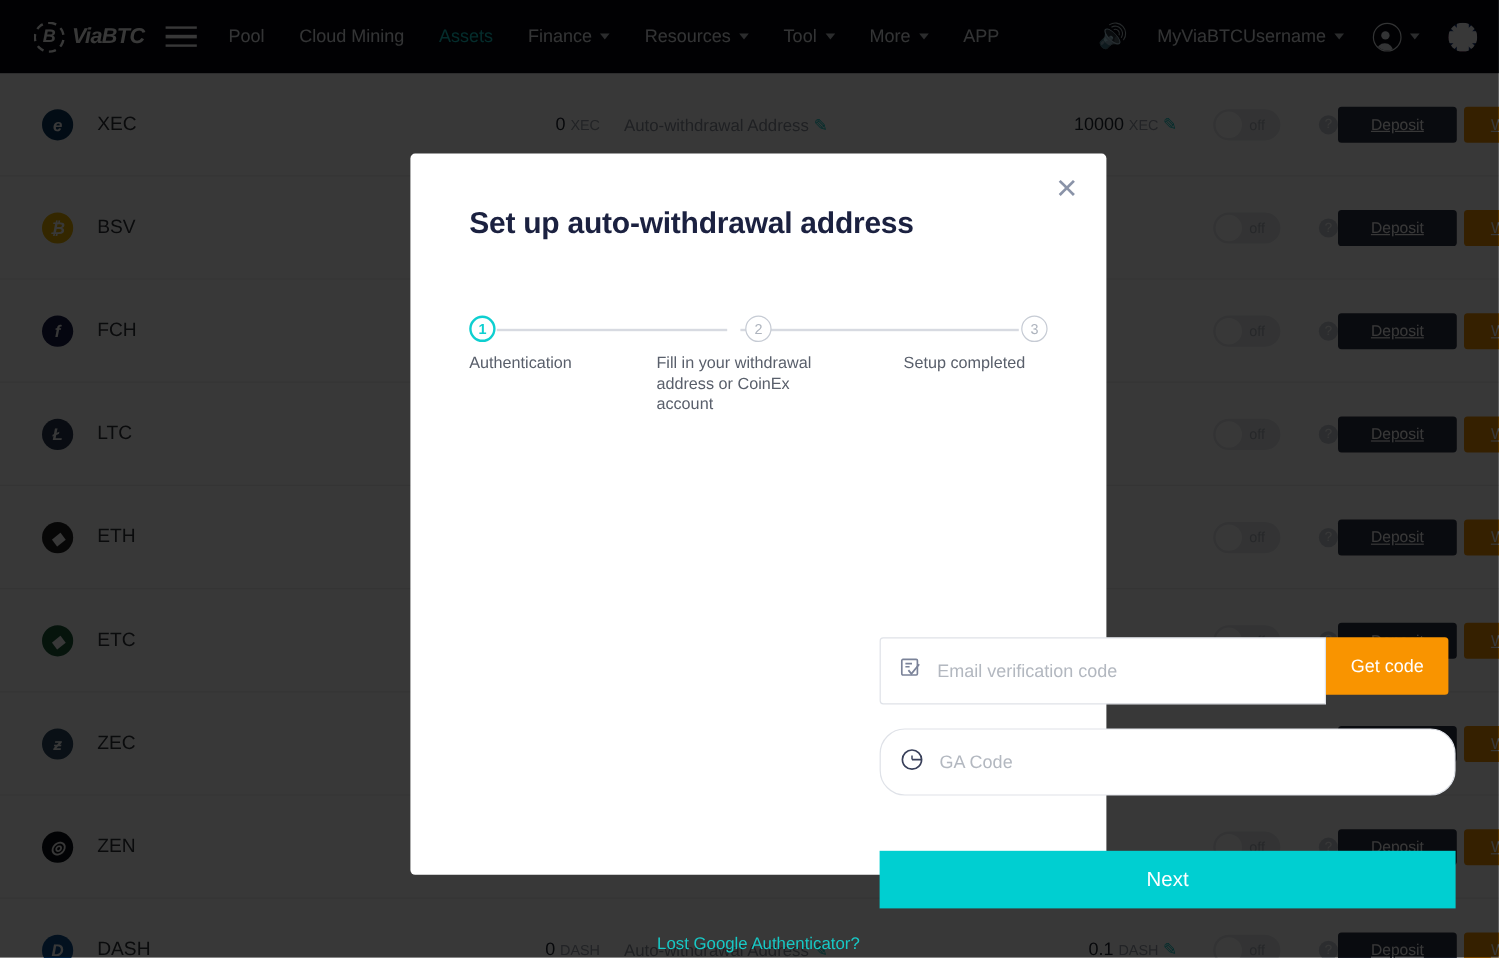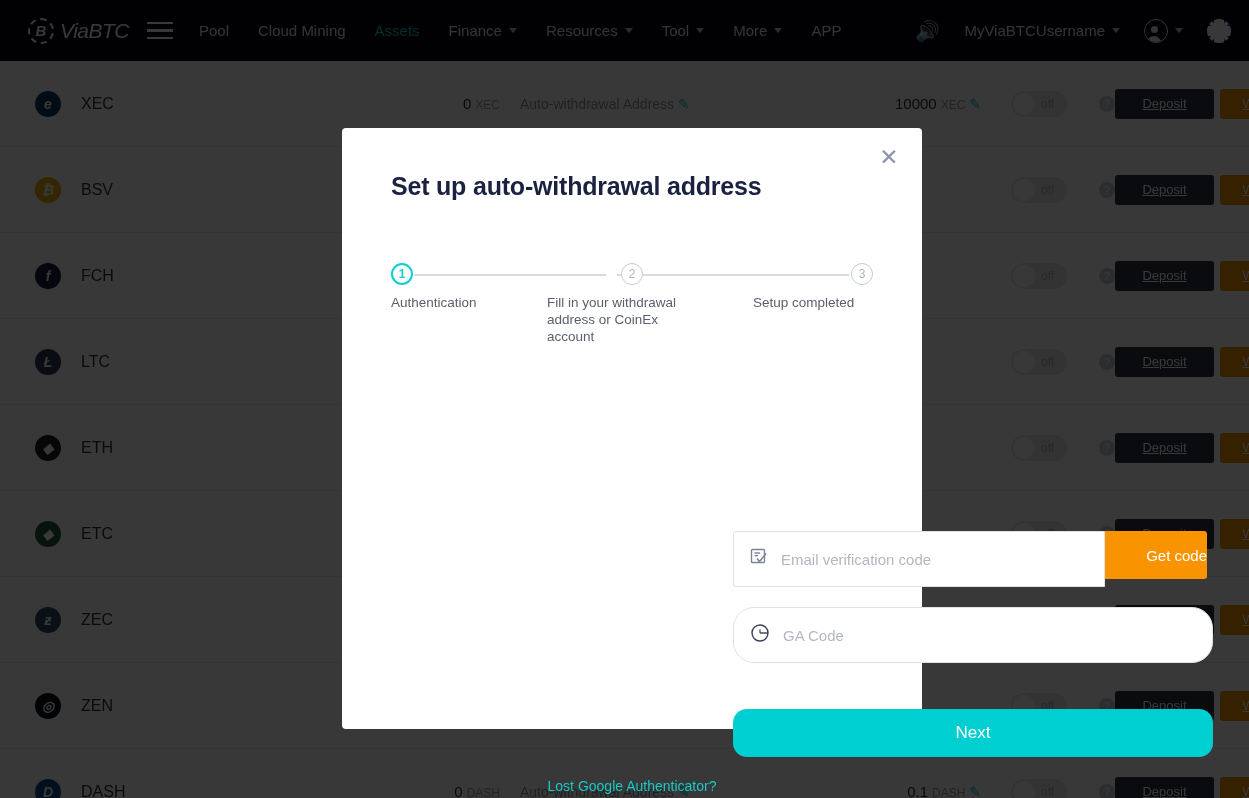--- a/index.html
+++ b/index.html
@@ -23,21 +23,21 @@
   }
   .logo { display: flex; align-items: center; gap: 6px; margin-right: 18px; }
   .logo-mark {
     width: 26px; height: 26px; border-radius: 50%;
     border: 2px dashed #fff; color: #fff;
     display: flex; align-items: center; justify-content: center;
     font-weight: bold; font-size: 15px; font-style: italic;
     line-height: 1;
   }
   .logo-text {
-    color: #fff; font-size: 21px; font-weight: normal; font-style: italic;
+    color: #fff; font-size: 18px; font-weight: bold; font-style: italic;
     letter-spacing: -0.5px;
   }
   .hamburger { width: 26px; margin-right: 26px; cursor: pointer; }
   .hamburger span { display: block; height: 2.5px; background: #fff; margin: 5px 0; }
 
   .navlist { display: flex; align-items: center; gap: 29px; }
   .navitem {
     color: #e8eaef; font-size: 15px; white-space: nowrap;
     display: flex; align-items: center; gap: 7px; cursor: pointer;
   }
@@ -175,25 +175,25 @@
   }
   .inp-wrap.w1 { width: 372px; border-radius: 3px 0 0 3px; }
   .inp-wrap.w2 { width: 480px; border-radius: 21px; }
   .inp-wrap input {
     border: none; outline: none; flex: 1; font-size: 15px; color: #3a3f4a;
     font-family: inherit; background: transparent; height: 100%;
   }
   .inp-wrap input::placeholder { color: #b3b8c0; }
   #getcode {
     width: 102px; height: 48px; background: #f99400; color: #fff; border: none;
-    border-radius: 0 3px 3px 0; font-size: 15px; cursor: pointer; font-family: inherit; text-align: right;
+    border-radius: 0 3px 3px 0; font-size: 15px; cursor: pointer; font-family: inherit;
   }
   #next {
     position: absolute; left: 391px; top: 581px; width: 480px; height: 48px;
-    background: #00cfd1; color: #fff; border: none; border-radius: 14px;
+    background: #00cfd1; color: #fff; border: none; border-radius: 0;
     font-size: 17px; cursor: pointer; font-family: inherit;
   }
   #lost {
     position: absolute; left: 0; right: 0; top: 650px; text-align: center;
     font-size: 14px; color: #18c9c6; cursor: pointer;
   }
 </style>
 </head>
 <body>
 

